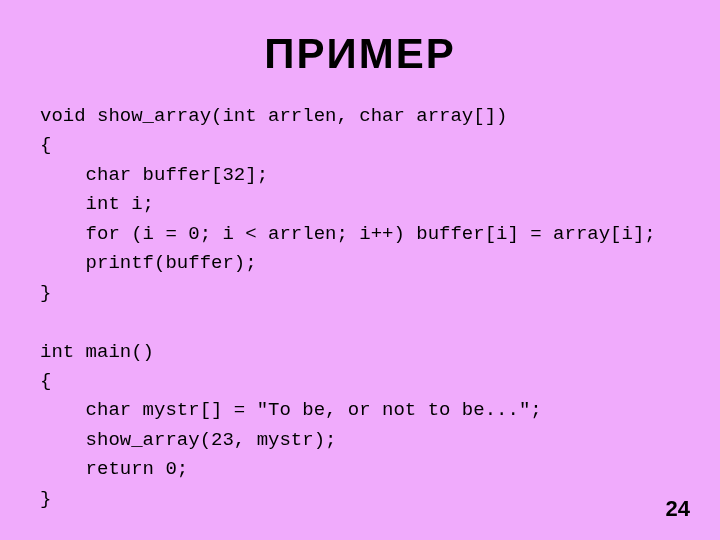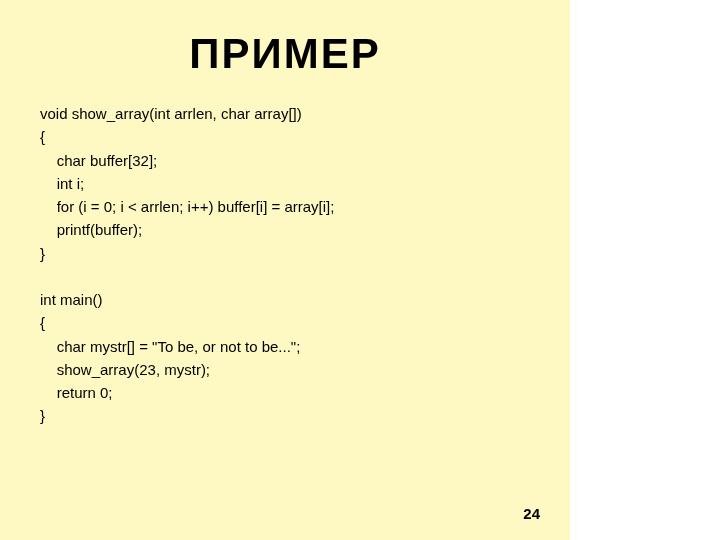--- a/index.html
+++ b/index.html
@@ -11,60 +11,60 @@
     body {
       width: 720px;
       height: 540px;
       background: #ffffff;
       font-family: Arial, sans-serif;
       position: relative;
       overflow: hidden;
     }
 
     .slide {
-      width: 570px;
+      width: 720px;
       height: 540px;
-      background: #fef9c3;
+      background: #f0abfc;
       padding: 30px 40px 30px 40px;
       position: relative;
     }
 
     .title {
       text-align: center;
       font-size: 42px;
       font-weight: bold;
       font-family: Arial, sans-serif;
       color: #000000;
       margin-bottom: 24px;
       letter-spacing: 2px;
     }
 
     .code-block {
-      font-family: Liberation Sans, sans-serif;
-      font-size: 15px;
+      font-family: Liberation Mono, monospace;
+      font-size: 19px;
       line-height: 1.55;
       color: #000000;
       white-space: pre;
       margin-bottom: 8px;
     }
 
     .question-line {
       font-family: 'Courier New', Courier, monospace;
       font-size: 15px;
       font-weight: bold;
       color: #cc0000;
       margin-top: 10px;
       white-space: pre;
     }
 
     .slide-number {
       position: absolute;
       bottom: 18px;
       right: 30px;
-      font-size: 15px;
+      font-size: 22px;
       font-weight: bold;
       color: #000000;
     }
   </style>
 </head>
 <body>
 
 <div class="slide">
 
   <div class="title">ПРИМЕР</div>

